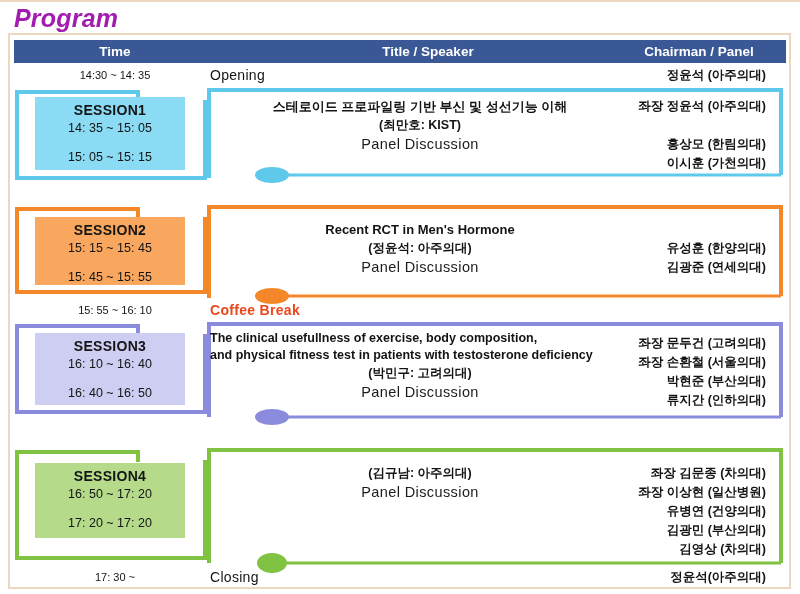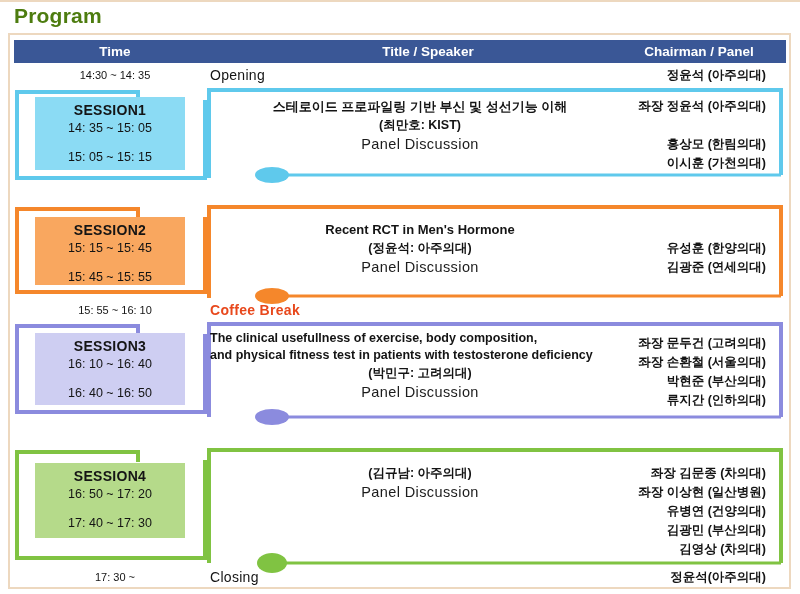--- a/index.html
+++ b/index.html
@@ -3,22 +3,22 @@
 <meta charset="utf-8">
 <style>
   * { margin:0; padding:0; box-sizing:border-box; }
   html,body { width:800px; height:594px; }
   body {
     position:relative; background:#ffffff; overflow:hidden;
     font-family:"Liberation Sans","DejaVu Sans",sans-serif; color:#141414;
   }
   .topline { position:absolute; top:0; left:0; width:800px; height:2px; background:#EDD8BF; }
   .program-title {
-    position:absolute; top:4px; left:14px; font-size:21px; font-weight:bold;
-    color:#4d7c0f; letter-spacing:.2px;
+    position:absolute; top:4px; left:14px; font-size:25px; font-weight:bold;
+    color:#a21caf; letter-spacing:.2px;font-style:italic;
   }
   .frame { position:absolute; left:8px; top:33px; width:783px; height:556px; border:2px solid #EDD8BF; background:#fff; }
 
   .hdr { position:absolute; left:14px; top:40px; width:772px; height:23px; background:var(--hbg,#3A5796); }
   .hdr .cell { position:absolute; top:0; height:23px; line-height:23px; text-align:center;
     color:#fff; font-weight:bold; font-size:13.5px; }
   .hdr .h-time { left:0; width:202px; }
   .hdr .h-title { left:202px; width:424px; }
   .hdr .h-chair { left:592px; width:186px; }
 
@@ -152,21 +152,21 @@
 <div class="session" style="top: 448px; height: 117px; --c: #80C342; --f: #B5DA8A;">
   <svg class="deco" viewBox="0 0 800 117" preserveAspectRatio="none">
     <path class="s" d="M138 14 L138 4 L17 4 L17 110 L205 110 L205 12"></path>
     <path class="s" d="M209 115 L209 2 L781 2 L781 115"></path>
     <path class="s thin" d="M272 115 L781 115"></path>
     <ellipse class="d" cx="272" cy="115" rx="15" ry="10"></ellipse>
   </svg>
   <div class="timebox" style="top:15px;height:75px;">
     <div class="sname">SESSION4</div>
     <div class="stime">16: 50 ~ 17: 20</div>
-    <div class="stime t2">17: 40 ~ 17: 30</div>
+    <div class="stime t2">17: 20 ~ 17: 20</div>
   </div>
   <div class="content" style="padding-top:16px;">
     <div class="spk">(김규남: 아주의대)</div>
     <div class="pnl">Panel Discussion</div>
   </div>
   <div class="chairs" style="padding-top:16px;">
     <div class="chair">좌장  김문종 (차의대)</div>
     <div class="chair">좌장  이상현 (일산병원)</div>
     <div class="chair">유병연 (건양의대)</div>
     <div class="chair">김광민 (부산의대)</div>

